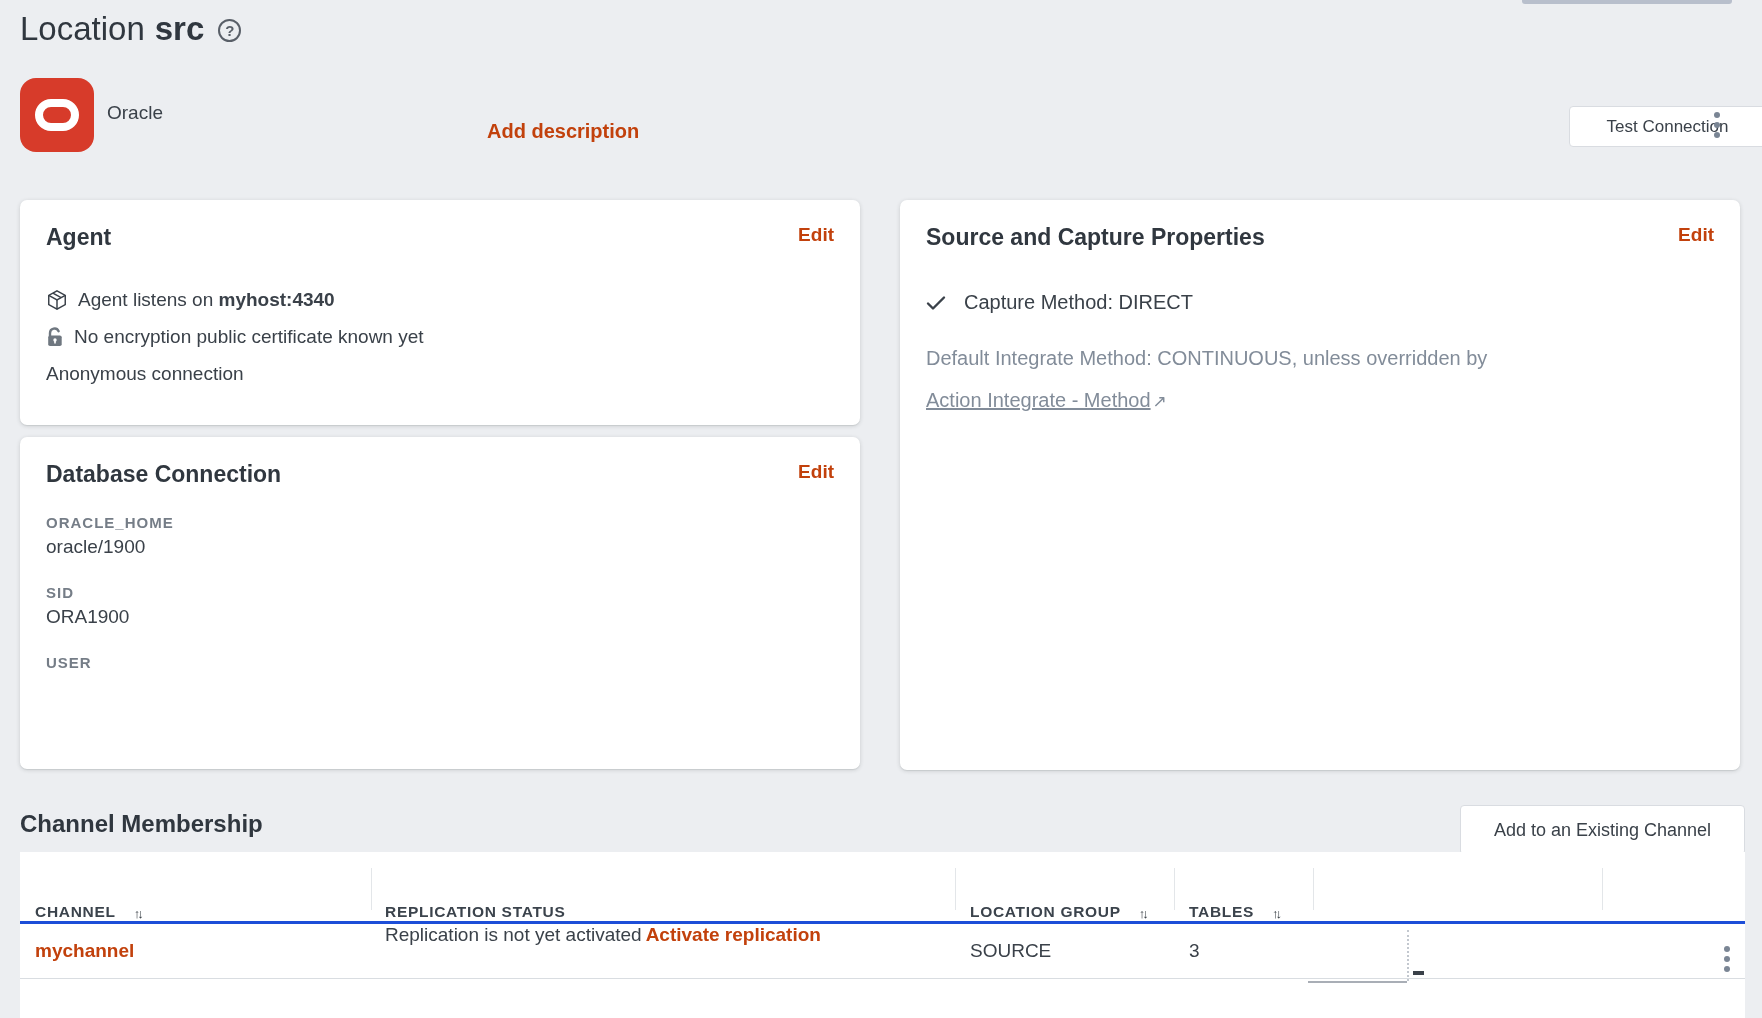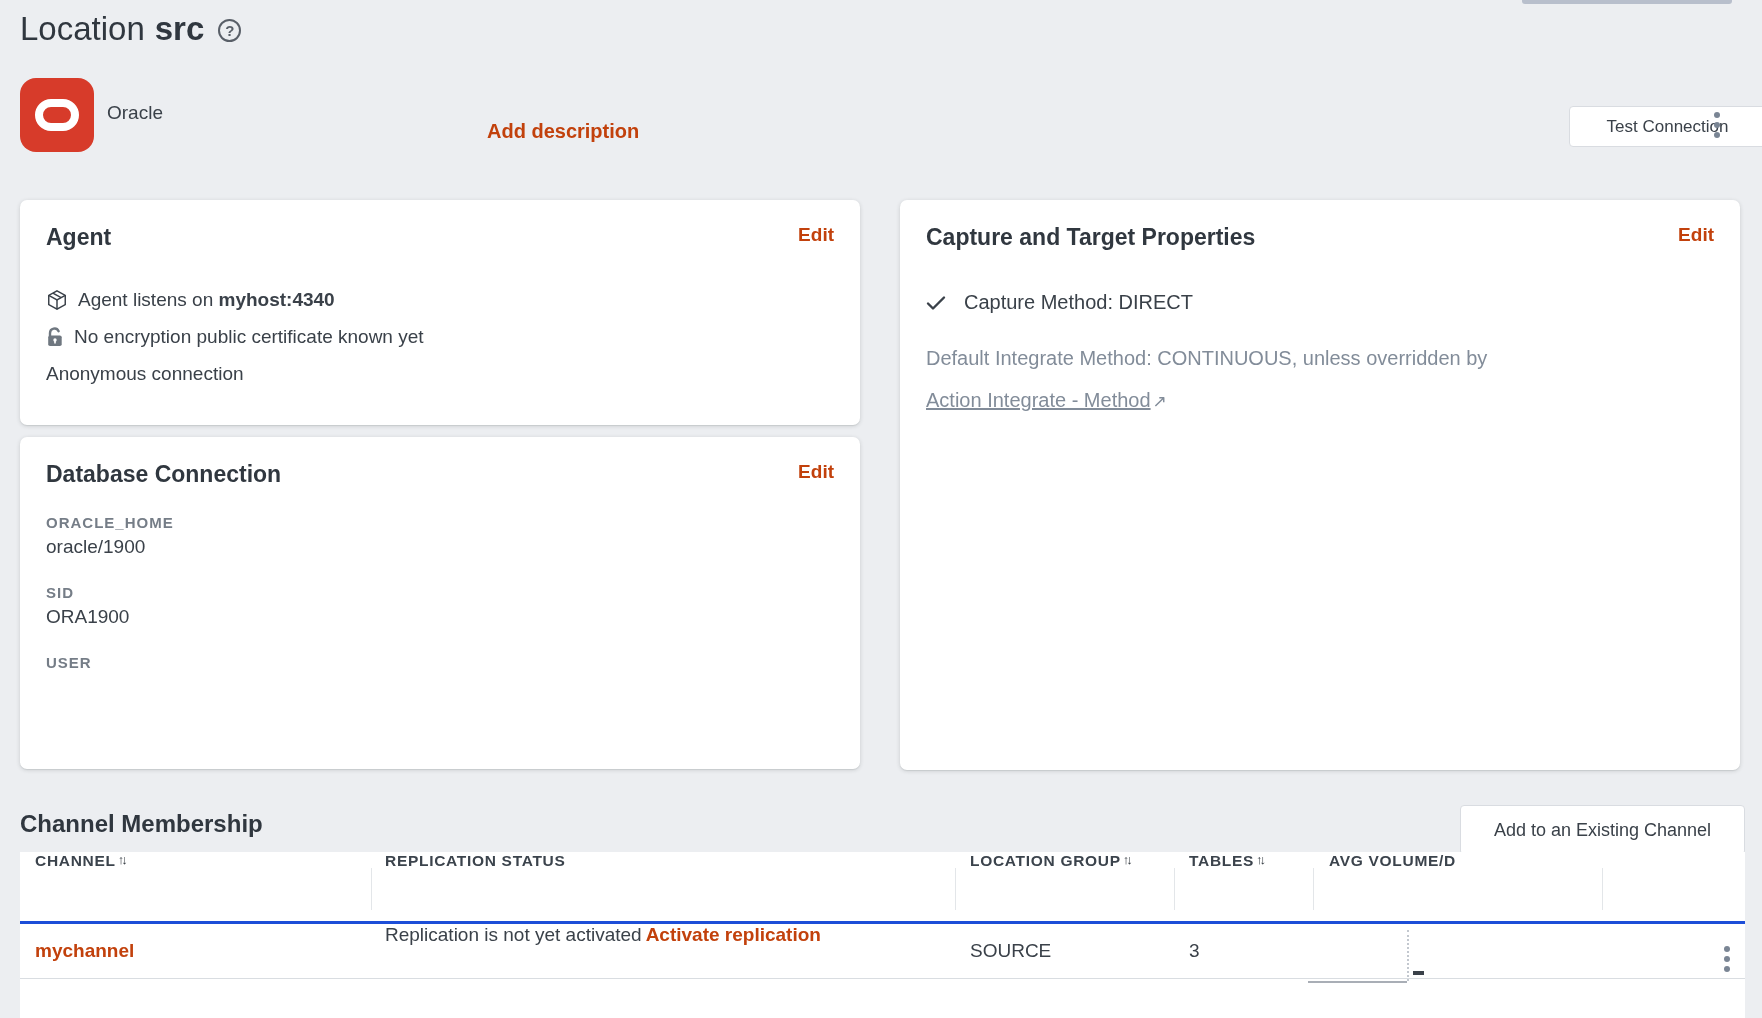--- a/index.html
+++ b/index.html
@@ -78,21 +78,21 @@
   .gray-link { color: #828c99; text-decoration: underline; cursor: pointer; }
   .ext-arrow { font-size: 17px; text-decoration: none; display: inline-block; margin-left: 2px; }
 
   
   .section-title { position: absolute; left: 20px; top: 810px; font-size: 24px; font-weight: 700; color: #30373f; }
   .add-channel-btn { position: absolute; left: 1460px; top: 805px; width: 285px; height: 50px; font-size: 18px; }
 
   .table-wrap { position: absolute; left: 20px; top: 852px; width: 1725px; height: 166px; background: #ffffff; }
   .th-row { position: relative; height: 69px; }
   .th {
-    position: absolute; top: 0; height: 69px; display: flex; align-items: flex-start; gap: 2px;
+    position: absolute; top: 0; height: 69px; display: flex; align-items: flex-end; gap: 18px;
     font-size: 15.5px; font-weight: 700; letter-spacing: .7px; color: #3b434c; white-space: nowrap;
   }
   .v-div { position: absolute; top: 16px; height: 42px; width: 1px; background: #e3e6e9; }
   .sort-icon { font-size: 13px; font-weight: 700; letter-spacing: -3px; color: #2f363d; cursor: pointer; padding-right: 3px; }
   .data-row { position: relative; height: 58px; border-top: 3px solid #1d4ed8; border-bottom: 1px solid #d9dde1; }
   .cell { position: absolute; top: 0; height: 100%; display: flex; align-items: center; font-size: 19px; white-space: nowrap; }
   .status-cell { flex-direction: row; align-items: flex-start; justify-content: center; gap: 4px; }
   .status-cell .line1 { font-size: 19px; color: #3a4149; }
   .status-cell .line2 { font-size: 19px; }
   .spark { position: absolute; left: 1288px; top: 6px; width: 130px; height: 65px; }
@@ -169,21 +169,21 @@
       <div class="field-value">ORA1900</div>
     </div>
     <div class="field">
       <div class="field-label">USER</div>
     </div>
   </div>
 </div>
 
 <div class="card st-card">
   <div class="card-head">
-    <div class="card-title">Capture and Target Properties</div>
+    <div class="card-title">Source and Capture Properties</div>
     <a class="link edit-link">Edit</a>
   </div>
   <div class="capture-line">
     <svg width="20" height="16" viewBox="0 0 20 16" fill="none" stroke="#3a4149" stroke-width="2.4" stroke-linecap="round" stroke-linejoin="round">
       <path d="M2 8.5 L7 13.5 L18 2.5"></path>
     </svg>
     <span>Capture Method: DIRECT</span>
   </div>
   <div class="gray-text">
     <span>Default Integrate Method: CONTINUOUS, unless overridden by</span><br>
@@ -210,23 +210,20 @@
     <div class="th" style="left:950px;">
       <span>LOCATION GROUP</span>
       <span class="sort-icon">↑↓</span>
     </div>
     <div class="v-div" style="left:1154px;"></div>
     <div class="th" style="left:1169px;">
       <span>TABLES</span>
       <span class="sort-icon">↑↓</span>
     </div>
     <div class="v-div" style="left:1293px;"></div>
-    <div class="th" style="left:1309px;">
-      <span>AVG VOLUME/D</span>
-    </div>
     <div class="v-div" style="left:1582px;"></div>
   </div>
 
   <div class="data-row">
     <div class="cell" style="left:15px;">
       <a class="link">mychannel</a>
     </div>
     <div class="cell status-cell" style="left:365px;">
       <span class="line1">Replication is not yet activated</span>
       <a class="link line2">Activate replication</a>

